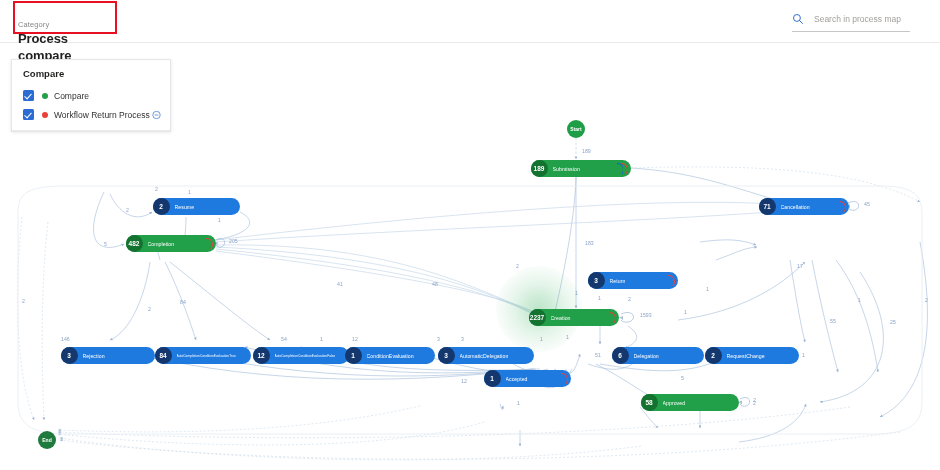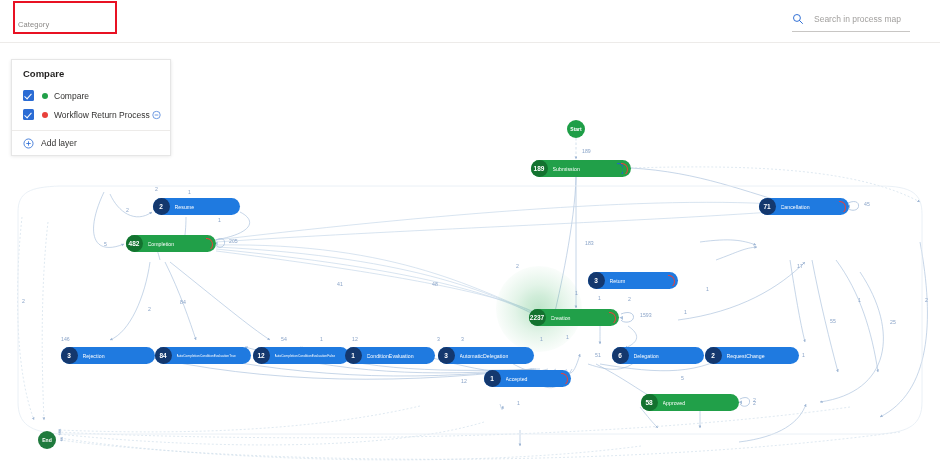--- a/index.html
+++ b/index.html
@@ -272,20 +272,21 @@
     z-index: 8;
     white-space: nowrap;
   }
 </style>
 </head>
 <body>
 
 <div id="header">
   <div id="category-block">
     <div id="category-label">Category</div>
+    <div id="page-title">Process compare</div>
   </div>
   <div id="annotation-box"></div>
 
   <div id="search-wrap">
     <svg id="search-icon" viewBox="0 0 16 16">
       <circle cx="6.6" cy="6.6" r="4.6" fill="none" stroke="#2b6cd4" stroke-width="1.3"></circle>
       <line x1="10" y1="10" x2="14" y2="14" stroke="#2b6cd4" stroke-width="1.3" stroke-linecap="round"></line>
     </svg>
     <input id="search-input" type="text" placeholder="Search in process map" style="">
   </div>
@@ -306,28 +307,20 @@
     <div class="legend-dot" style="background:#e8403a"></div>
     <div class="legend-text">Workflow Return Process</div>
     <svg class="legend-remove" viewBox="0 0 16 16">
       <circle cx="8" cy="8" r="6.6" fill="none" stroke="#2b6cd4" stroke-width="1.2"></circle>
       <line x1="4.8" y1="8" x2="11.2" y2="8" stroke="#2b6cd4" stroke-width="1.2"></line>
     </svg>
   </div>
 
   <div id="legend-divider"></div>
 
-  <div id="add-layer-row">
-    <svg style="width:11px;height:11px" viewBox="0 0 16 16">
-      <circle cx="8" cy="8" r="6.6" fill="none" stroke="#2b6cd4" stroke-width="1.2"></circle>
-      <line x1="4.8" y1="8" x2="11.2" y2="8" stroke="#2b6cd4" stroke-width="1.2"></line>
-      <line x1="8" y1="4.8" x2="8" y2="11.2" stroke="#2b6cd4" stroke-width="1.2"></line>
-    </svg>
-    <div id="add-layer-text">Add layer</div>
-  </div>
 </div>
 
 <div id="graph">
 
   <svg id="edge-layer" viewBox="0 0 940 428">
     <defs>
       <marker id="ah" markerWidth="5" markerHeight="5" refX="4" refY="2.2" orient="auto">
         <path d="M0,0 L4.2,2.2 L0,4.4 z" fill="#9fb6d4"></path>
       </marker>
       <marker id="ahd" markerWidth="5" markerHeight="5" refX="4" refY="2.2" orient="auto">

